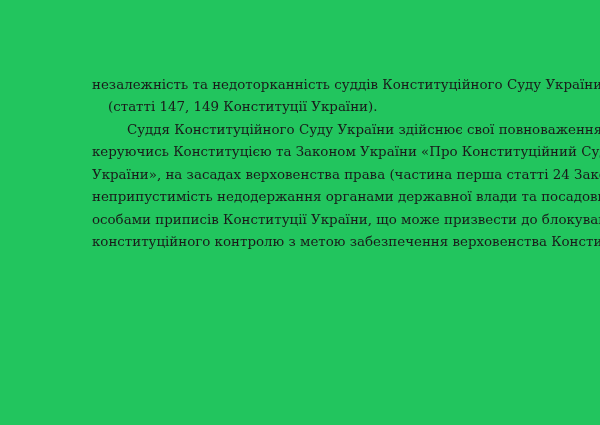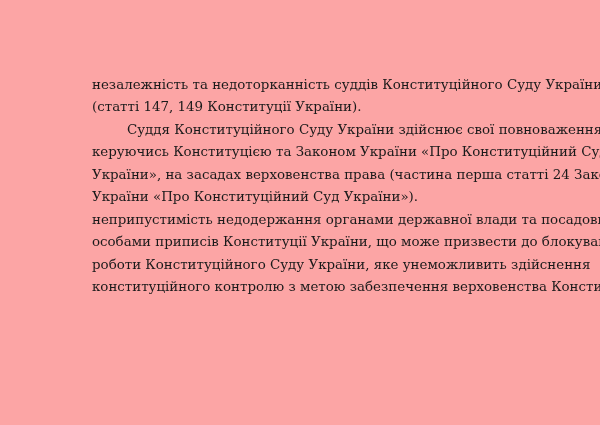--- a/index.html
+++ b/index.html
@@ -11,21 +11,21 @@
     width: 600px;
     height: 425px;
     overflow: hidden;
     position: relative;
     background: #fdfdfd;
   }
   .page {
     position: absolute;
     left: 0; top: 0;
     width: 600px; height: 425px;
-    background: #fca5a5;
+    background: #22c55e;
   }
   .text-column {
     position: absolute;
     left: 92px;
     top: 74px;
     width: 476px;
     font-family: "DejaVu Serif", "Liberation Serif", serif;
     font-size: 13.4px;
     line-height: 22.45px;
     color: #1a1a1a;
@@ -39,44 +39,43 @@
   }
   .line {
     display: block;
     text-align: justify;
     text-align-last: justify;
     white-space: nowrap;
     height: 22.45px;
   }
   .line.last {
     text-align-last: left;
+    margin-left: 16px;
   }
   .line.indent {
     padding-left: 35px;
   }
 </style>
 </head>
 <body>
 
 <div class="page">
   <div class="text-column">
 
     <div class="para">
       <span class="line">незалежність та недоторканність суддів Конституційного Суду України</span>
       <span class="line last">(статті 147, 149 Конституції України).</span>
     </div>
 
     <div class="para">
       <span class="line indent">Суддя Конституційного Суду України здійснює свої повноваження,</span>
       <span class="line">керуючись Конституцією та Законом України «Про Конституційний Суд</span>
       <span class="line">України», на засадах верховенства права (частина перша статті 24 Закону</span>
-      <span class="line last">України «Про Конституційний Суд України»).</span>
     </div>
 
     <div class="para">
       <span class="line">неприпустимість недодержання органами державної влади та посадовими</span>
       <span class="line">особами приписів Конституції України, що може призвести до блокування</span>
-      <span class="line">роботи Конституційного Суду України, яке унеможливить здійснення</span>
       <span class="line">конституційного контролю з метою забезпечення верховенства Конституції</span>
     </div>
 
   </div>
 </div>
 
 </body></html>

